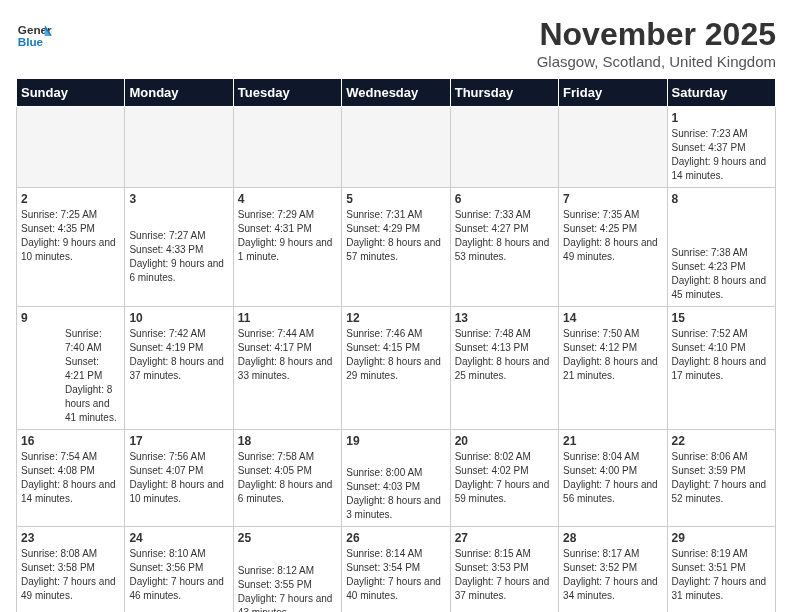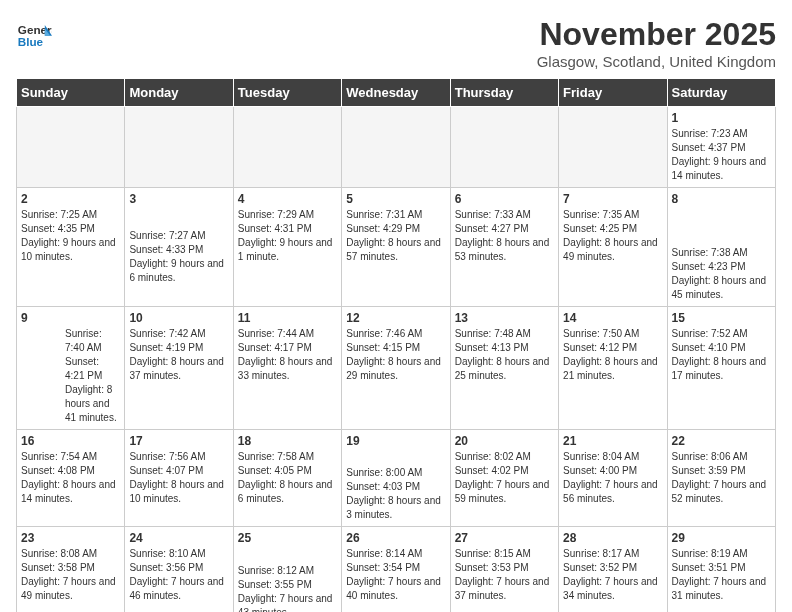--- a/index.html
+++ b/index.html
@@ -36,21 +36,21 @@
     .location-title {
       font-size: 15px;
       color: #555;
     }
     .calendar-table {
       width: 100%;
       border-collapse: collapse;
       table-layout: fixed;
     }
     .calendar-table thead tr th {
-      background-color: #404040;
+      background-color: #0f172a;
       color: #fff;
       font-size: 13px;
       font-weight: bold;
       padding: 6px 4px;
       text-align: left;
       border: 1px solid #fff;
     }
     .calendar-table tbody tr td {
       border: 1px solid #ccc;
       vertical-align: top;

